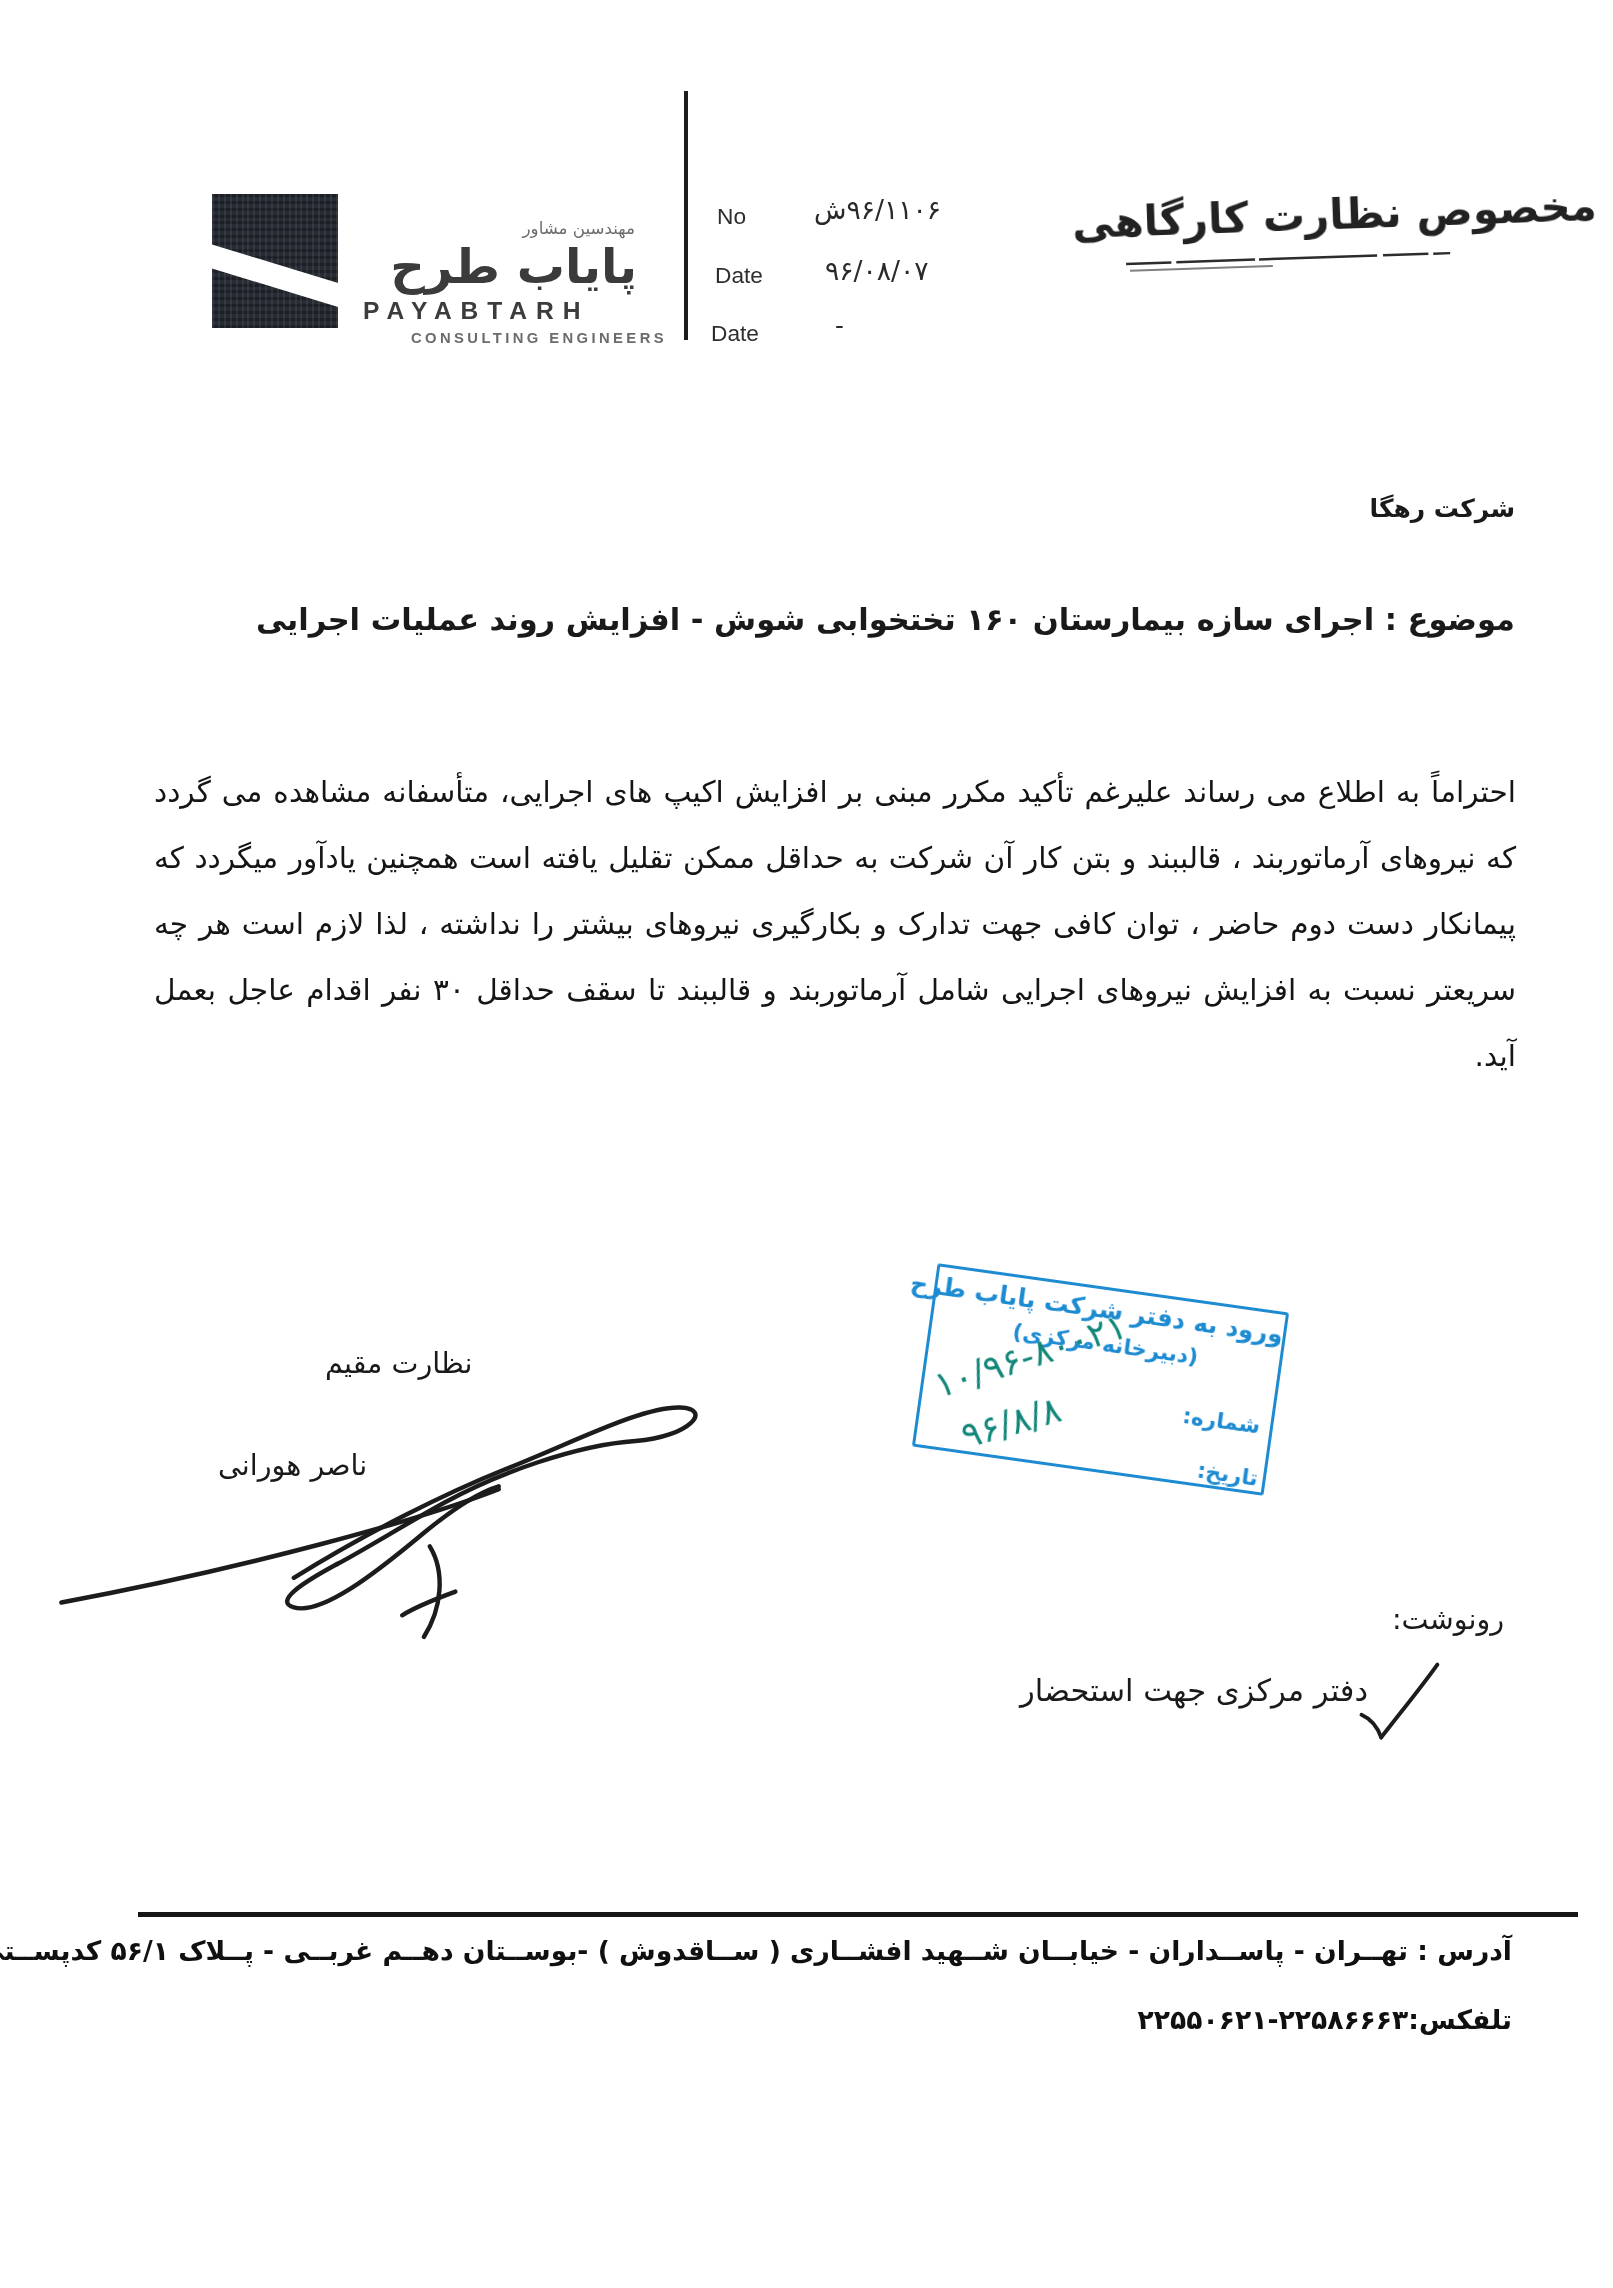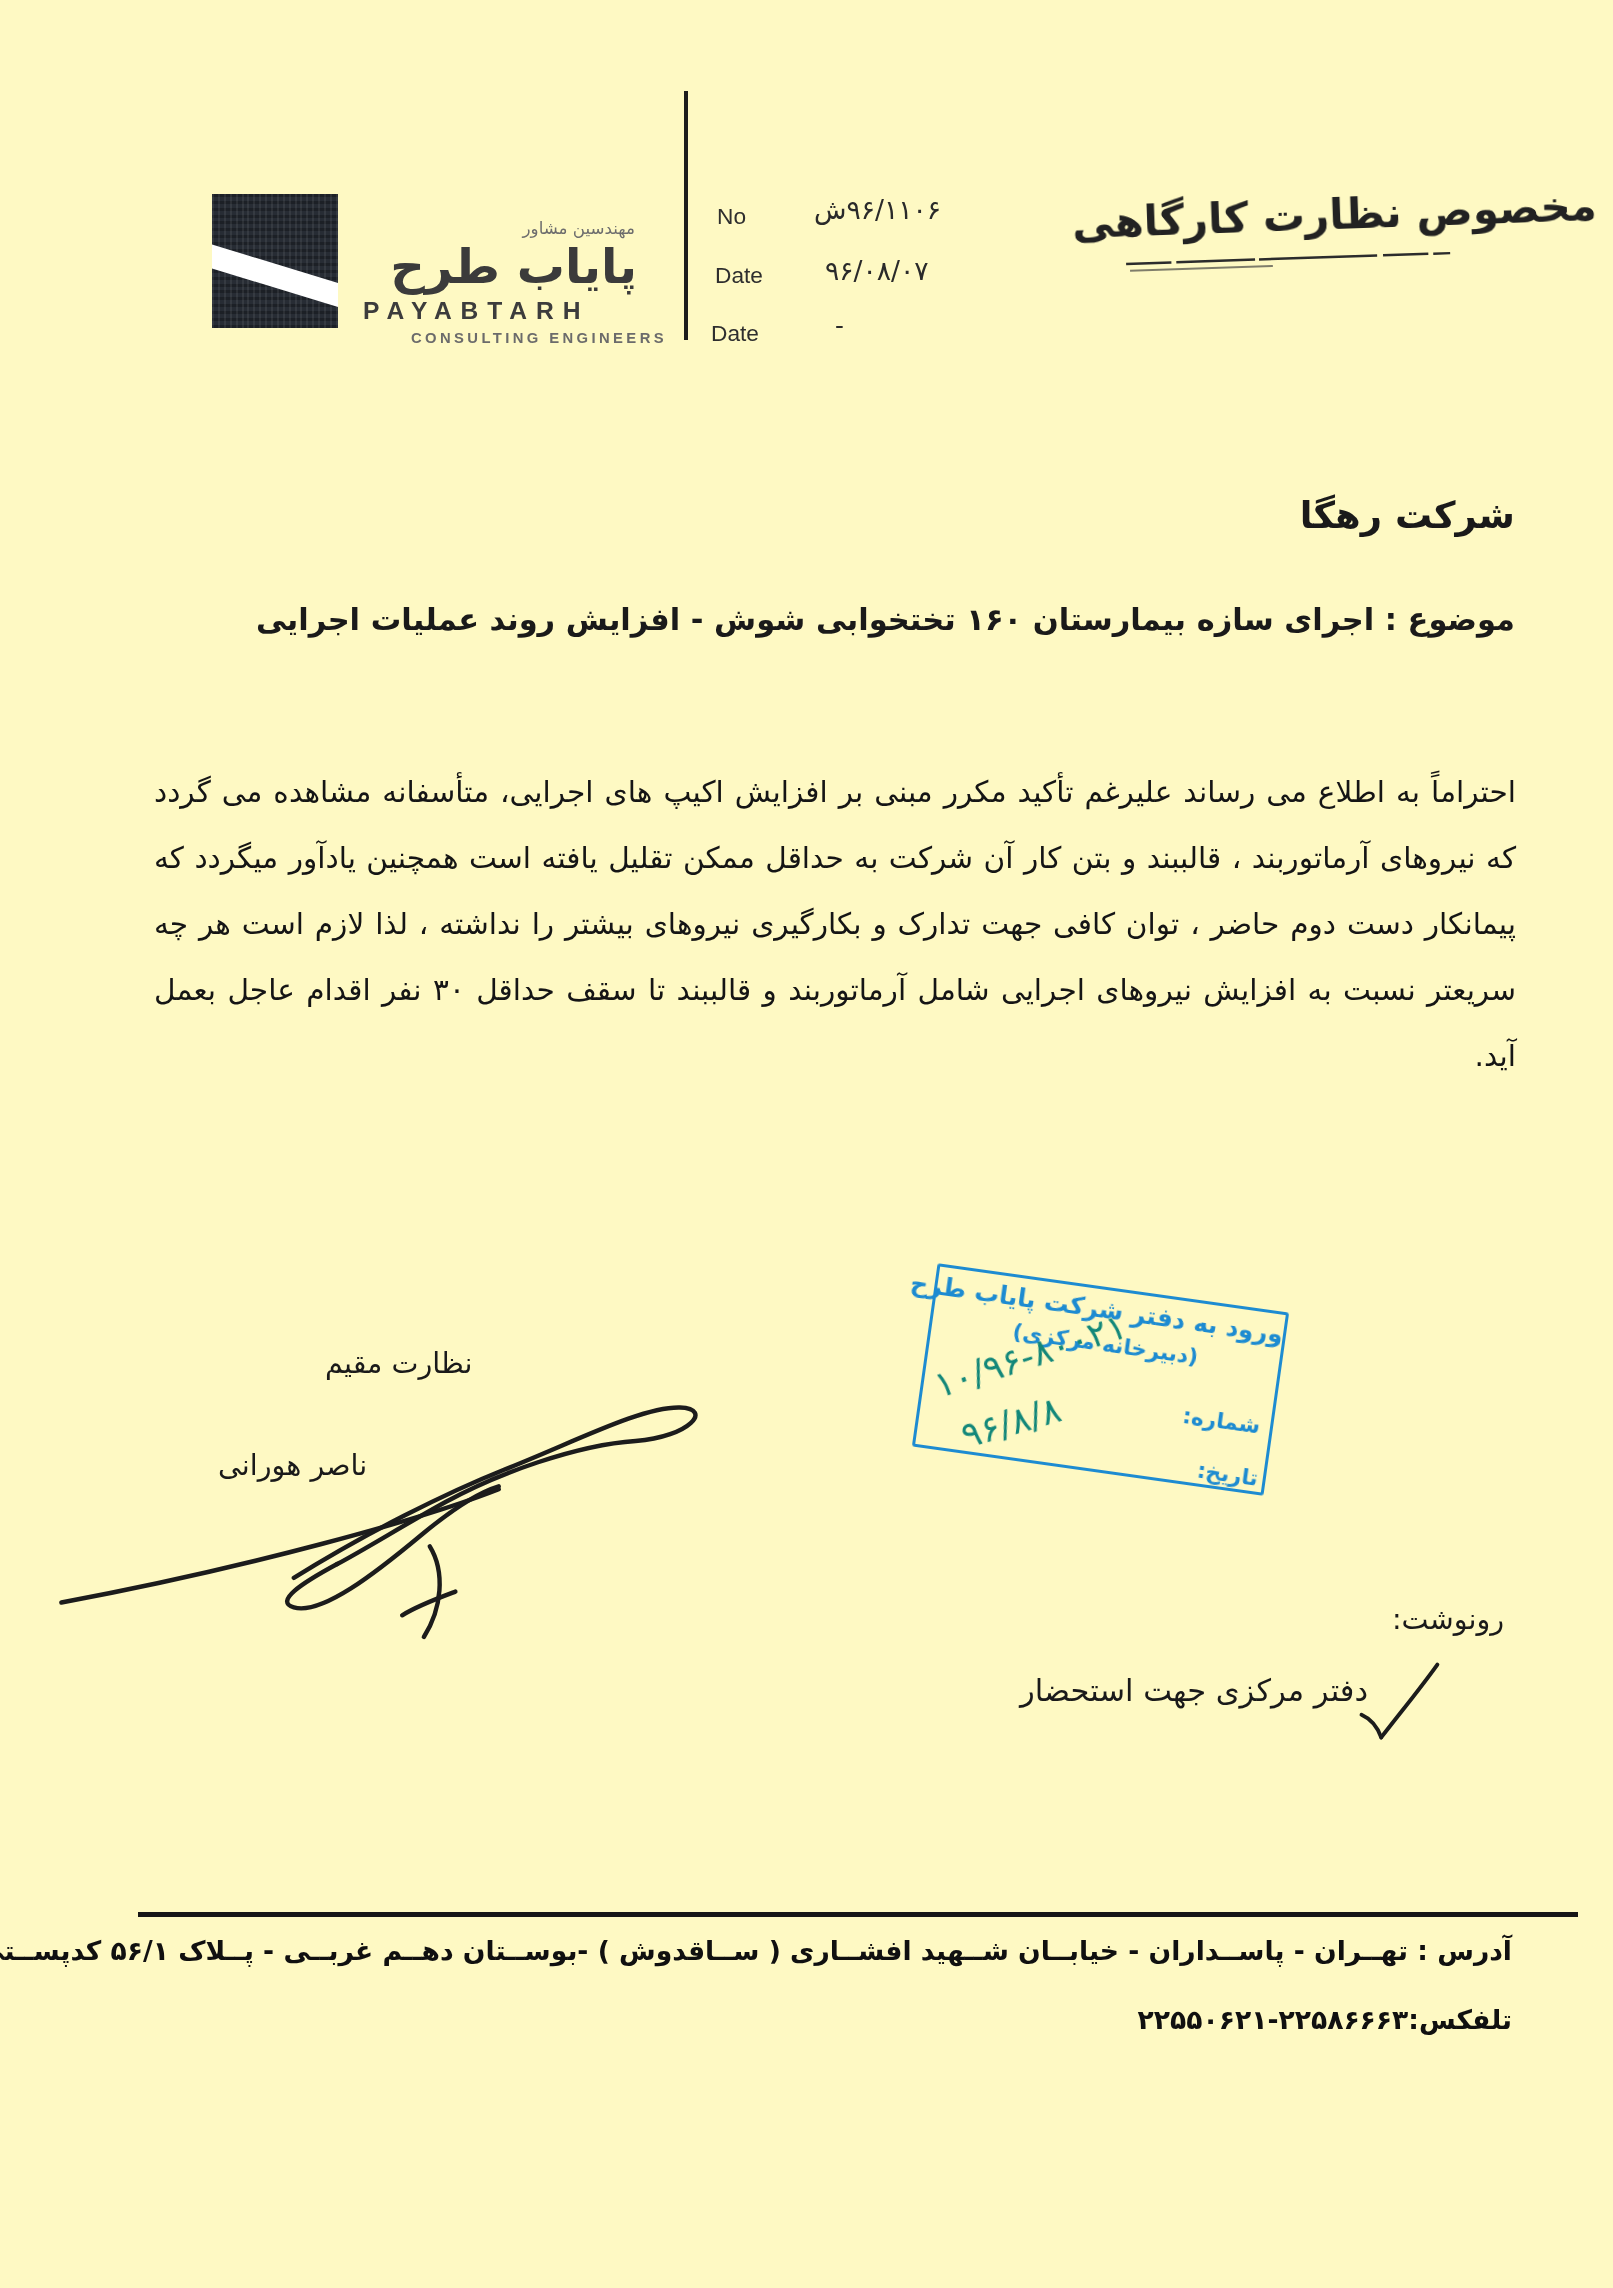--- a/index.html
+++ b/index.html
@@ -1,19 +1,19 @@
 <!DOCTYPE html>
 <html lang="fa" style="--stamp-color: #1d8bd1; --ink-color: #128779;"><head>
 <meta charset="utf-8">
 <style>
   * { margin:0; padding:0; box-sizing:border-box; }
   html,body { background:#e8e8e8; }
   .page {
     position:relative; width:1614px; height:2288px; margin:0 auto;
-    background:#fef9c3; overflow:hidden;
+    background:#ffffff; overflow:hidden;
     font-family:"DejaVu Sans", sans-serif; color:#1a1a1a;
   }
   .latin { font-family:"Liberation Sans", sans-serif; }
   .rtl { direction:rtl; unicode-bidi:plaintext; }
 
   
   .logo-mark { position:absolute; left:212px; top:194px; width:126px; height:134px;
     background:#272c34;
     background-image:
       repeating-linear-gradient(90deg, rgba(255,255,255,.07) 0 2px, transparent 2px 5.9px),
@@ -37,21 +37,21 @@
   .meta-no-value    { left:814px; top:194px; }
   .meta-date-label  { left:715px; top:262px; }
   .meta-date-value  { left:825px; top:255px; }
   .meta-atach-label { left:711px; top:320px; }
   .meta-atach-value { left:835px; top:310px; }
 
   .hand-note { position:absolute; right:17.7px; top:190px; font-size:42px; font-weight:bold;
     color:#222; transform:rotate(-2deg); white-space:nowrap; filter:blur(0.3px); }
 
   
-  .recipient { position:absolute; right:99px; top:494px; font-size:37px; font-weight:bold; }
+  .recipient { position:absolute; right:99px; top:494px; font-size:25px; font-weight:bold; }
   .subject   { position:absolute; right:99px; top:602px; font-size:30.5px; font-weight:bold; }
   .para { position:absolute; right:98px; left:154px; font-size:29.6px; line-height:66px;
     text-align:justify; direction:rtl; color:#151515; }
   .para1 { top:759px; }
   .para2 { top:1111px; }
 
   
   .stamp { position:absolute; left:923px; top:1287px; width:355px; height:185px;
     transform:rotate(8deg); border:3.9px solid var(--stamp-color,#1d8bd1); border-radius:3px;
     color:var(--stamp-color,#1d8bd1); direction:rtl; filter:blur(0.2px); }

